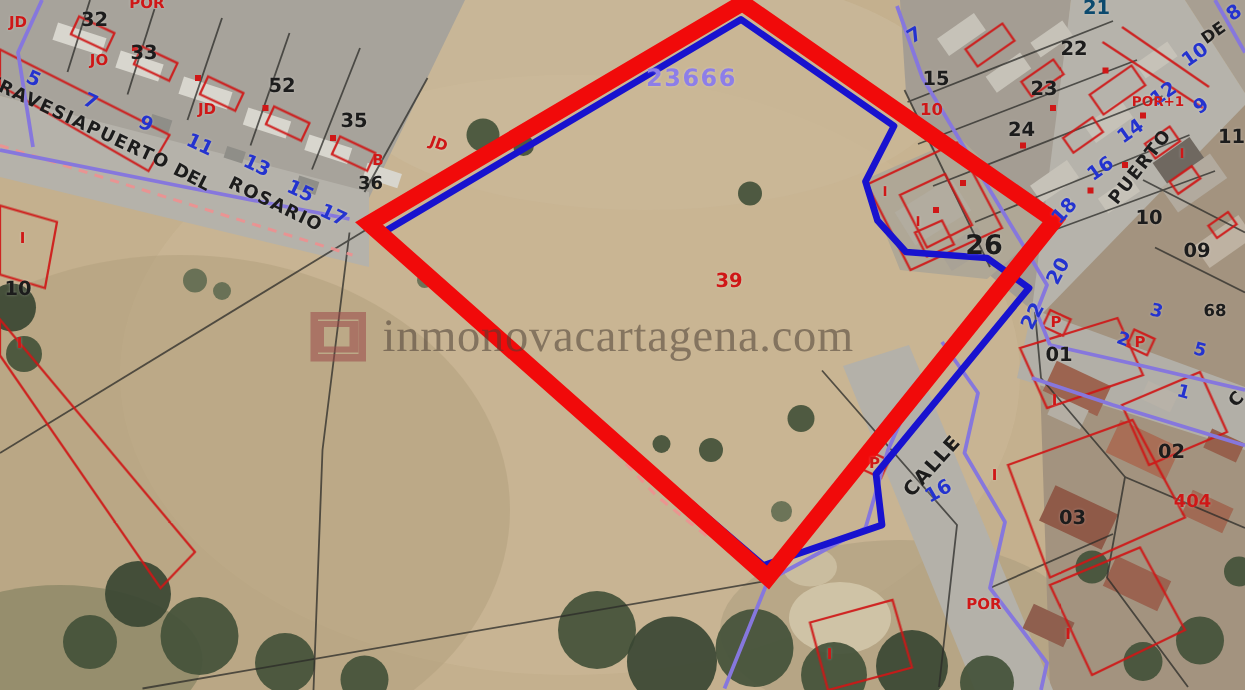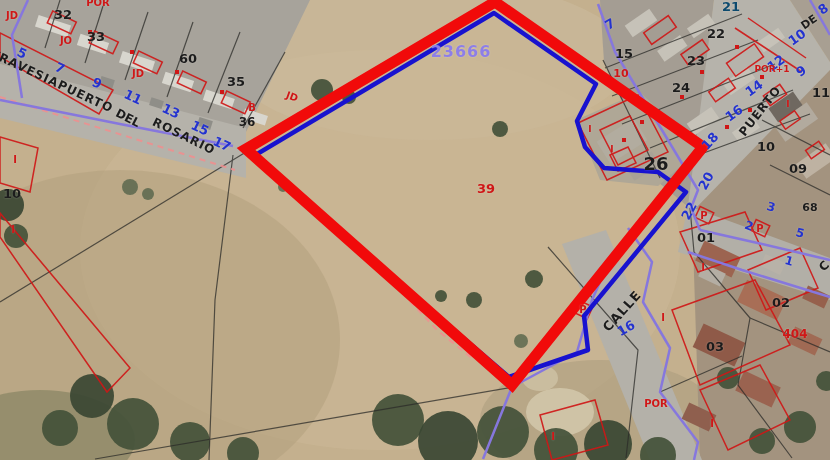--- a/index.html
+++ b/index.html
@@ -252,21 +252,21 @@
       <span class="ml" style="left: 689px; top: 211px; font-size: 13px; color: rgb(36, 51, 207); transform: translate(-50%, -50%) rotate(-62deg);">22</span>
       <span class="ml" style="left: 801px; top: 71px; font-size: 13px; color: rgb(36, 51, 207); transform: translate(-50%, -50%) rotate(-35deg);">9</span>
       <span class="ml" style="left: 610px; top: 24px; font-size: 13px; color: rgb(36, 51, 207); transform: translate(-50%, -50%) rotate(-30deg);">7</span>
       <span class="ml" style="left: 749px; top: 226px; font-size: 12px; color: rgb(36, 51, 207); transform: translate(-50%, -50%) rotate(20deg);">2</span>
       <span class="ml" style="left: 800px; top: 233px; font-size: 12px; color: rgb(36, 51, 207); transform: translate(-50%, -50%) rotate(15deg);">5</span>
       <span class="ml" style="left: 771px; top: 207px; font-size: 12px; color: rgb(36, 51, 207); transform: translate(-50%, -50%) rotate(15deg);">3</span>
       <span class="ml" style="left: 789px; top: 261px; font-size: 12px; color: rgb(36, 51, 207); transform: translate(-50%, -50%) rotate(15deg);">1</span>
       <span class="ml" style="left: 626px; top: 328px; font-size: 13px; color: rgb(36, 51, 207); transform: translate(-50%, -50%) rotate(-30deg);">16</span>
       <span class="ml" style="left: 63px; top: 14px; font-size: 13px; color: rgb(28, 28, 28); transform: translate(-50%, -50%) rotate(0deg);">32</span>
       <span class="ml" style="left: 96px; top: 36px; font-size: 13px; color: rgb(28, 28, 28); transform: translate(-50%, -50%) rotate(0deg);">33</span>
-      <span class="ml" style="left: 188px; top: 58px; font-size: 13px; color: rgb(28, 28, 28); transform: translate(-50%, -50%) rotate(0deg);">60</span>
+      <span class="ml" style="left: 188px; top: 58px; font-size: 13px; color: rgb(28, 28, 28); transform: translate(-50%, -50%) rotate(0deg);">52</span>
       <span class="ml" style="left: 236px; top: 81px; font-size: 13px; color: rgb(28, 28, 28); transform: translate(-50%, -50%) rotate(0deg);">35</span>
       <span class="ml" style="left: 247px; top: 122px; font-size: 12px; color: rgb(28, 28, 28); transform: translate(-50%, -50%) rotate(0deg);">36</span>
       <span class="ml" style="left: 731px; top: 6px; font-size: 13px; color: #0c4a6e; transform: translate(-50%, -50%) rotate(0deg);">21</span>
       <span class="ml" style="left: 716px; top: 33px; font-size: 13px; color: rgb(28, 28, 28); transform: translate(-50%, -50%) rotate(0deg);">22</span>
       <span class="ml" style="left: 696px; top: 60px; font-size: 13px; color: rgb(28, 28, 28); transform: translate(-50%, -50%) rotate(0deg);">23</span>
       <span class="ml" style="left: 681px; top: 87px; font-size: 13px; color: rgb(28, 28, 28); transform: translate(-50%, -50%) rotate(0deg);">24</span>
       <span class="ml" style="left: 624px; top: 53px; font-size: 13px; color: rgb(28, 28, 28); transform: translate(-50%, -50%) rotate(0deg);">15</span>
       <span class="ml" style="left: 656px; top: 164px; font-size: 18px; color: rgb(28, 28, 28); transform: translate(-50%, -50%) rotate(0deg);">26</span>
       <span class="ml" style="left: 821px; top: 92px; font-size: 13px; color: rgb(28, 28, 28); transform: translate(-50%, -50%) rotate(0deg);">11</span>
       <span class="ml" style="left: 766px; top: 146px; font-size: 13px; color: rgb(28, 28, 28); transform: translate(-50%, -50%) rotate(0deg);">10</span>
@@ -294,14 +294,20 @@
       <span class="ml" style="left: 13px; top: 230px; font-size: 10px; color: rgb(207, 23, 23); transform: translate(-50%, -50%) rotate(0deg);">I</span>
       <span class="ml" style="left: 590px; top: 129px; font-size: 9px; color: rgb(207, 23, 23); transform: translate(-50%, -50%) rotate(0deg);">I</span>
       <span class="ml" style="left: 612px; top: 149px; font-size: 9px; color: rgb(207, 23, 23); transform: translate(-50%, -50%) rotate(0deg);">I</span>
       <span class="ml" style="left: 703px; top: 268px; font-size: 10px; color: rgb(207, 23, 23); transform: translate(-50%, -50%) rotate(0deg);">I</span>
       <span class="ml" style="left: 663px; top: 318px; font-size: 10px; color: rgb(207, 23, 23); transform: translate(-50%, -50%) rotate(0deg);">I</span>
       <span class="ml" style="left: 712px; top: 424px; font-size: 10px; color: rgb(207, 23, 23); transform: translate(-50%, -50%) rotate(0deg);">I</span>
       <span class="ml" style="left: 553px; top: 437px; font-size: 10px; color: rgb(207, 23, 23); transform: translate(-50%, -50%) rotate(0deg);">I</span>
       <span class="ml" style="left: 788px; top: 104px; font-size: 9px; color: rgb(207, 23, 23); transform: translate(-50%, -50%) rotate(0deg);">I</span>
     </div>
 
+  <div class="watermark">
+    <div class="wm-logo">
+      <div class="wm-inner"></div>
+    </div>
+    <span class="wm-text">inmonovacartagena.com</span>
+  </div>
 
 </div>
 
 </body></html>

